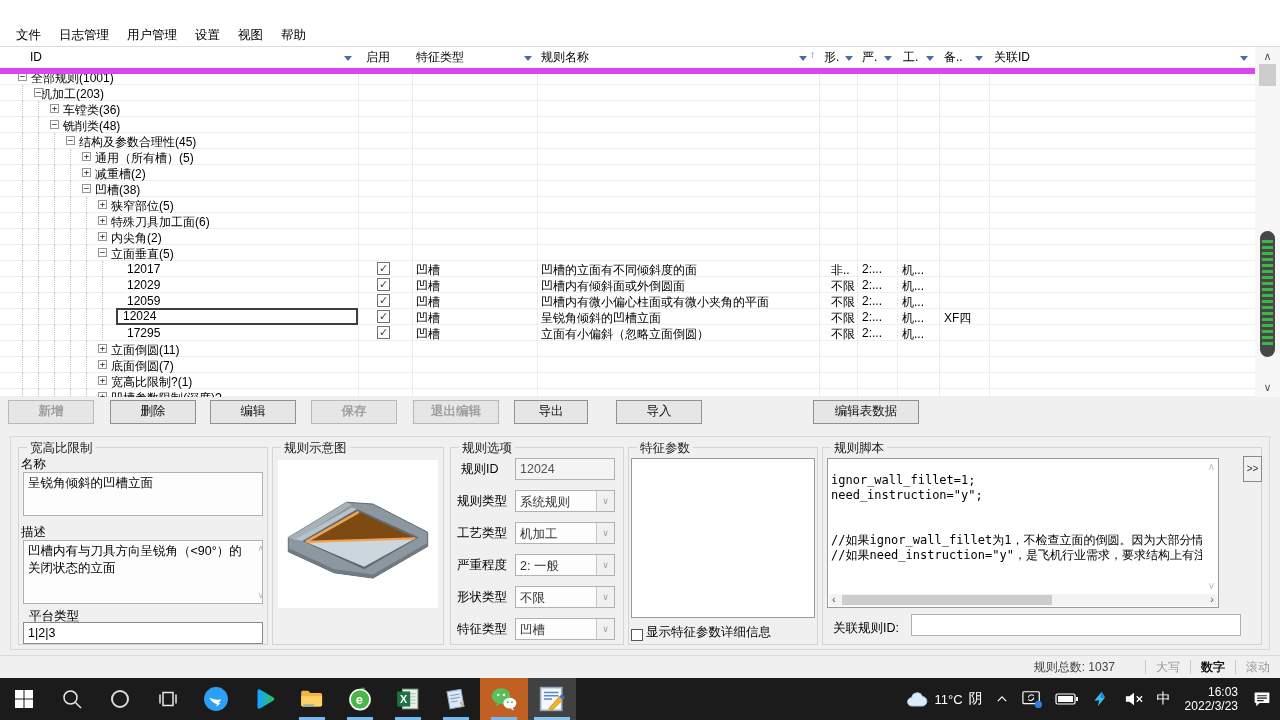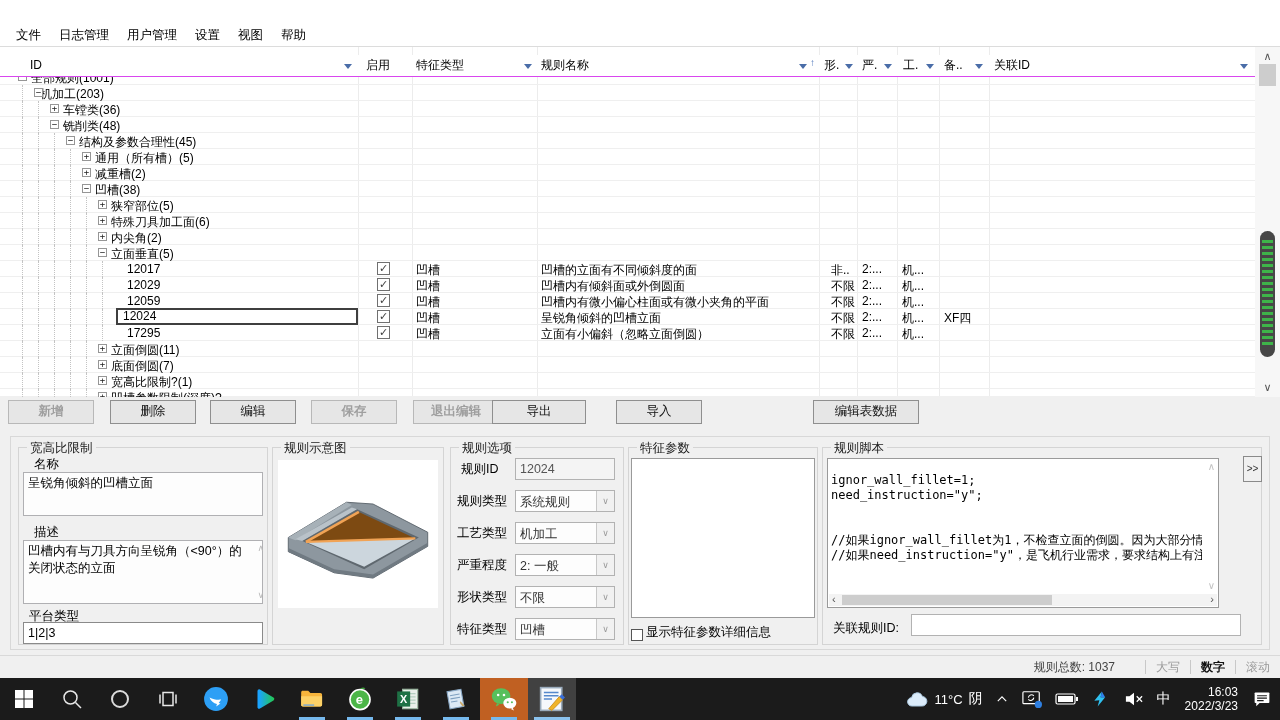--- a/index.html
+++ b/index.html
@@ -13,21 +13,21 @@
   .wbtn{position:absolute;top:0;width:46px;height:24px;display:flex;align-items:center;justify-content:center;color:#222;}
   .wbtn.min{left:1142px}.wbtn.max{left:1188px}.wbtn.close{left:1234px}
 
   
   .menubar{position:absolute;left:0;top:24px;width:1280px;height:22px;background:#fff;display:flex;align-items:center;padding-left:7px;box-sizing:border-box;z-index:10;}
   .menubar span{font-size:12.5px;color:#000;padding:2px 9px;white-space:nowrap;}
 
   
   .grid{position:absolute;left:0;top:46px;width:1280px;height:350px;background:#fff;border-top:1px solid #dcdcdc;box-sizing:border-box;z-index:5;}
   .vline{position:absolute;top:0;height:349px;width:1px;background:#ececec;z-index:1;}
-  .ghead{position:absolute;left:0;top:8px;width:1255px;height:21px;border-bottom:1px solid #d946ef;background:#fff;z-index:3;}
+  .ghead{position:absolute;left:0;top:0;width:1255px;height:21px;border-bottom:6px solid #d946ef;background:#fff;z-index:3;}
   .hcell{position:absolute;top:0;height:21px;font-size:12px;color:#000;line-height:21px;white-space:nowrap;z-index:2;}
   .harrow{position:absolute;top:9px;width:0;height:0;border-left:4px solid transparent;border-right:4px solid transparent;border-top:5px solid #4a6da8;z-index:2;}
   .hsort{position:absolute;left:810px;top:2px;color:#4a73b8;font-size:10px;z-index:2;}
   .gbody{position:absolute;left:0;top:22px;width:1255px;height:328px;overflow:hidden;z-index:2;}
   .grow{position:relative;height:16px;box-sizing:border-box;border-bottom:1px solid #efefef;}
   .tguide{position:absolute;top:0;height:16px;border-left:1px dotted #c3c3c3;z-index:1;}
   .exp{position:absolute;top:3px;width:9px;height:9px;box-sizing:border-box;border:1px solid #969696;background:#fff;font:9px/7px "DejaVu Sans Mono",monospace;text-align:center;color:#222;z-index:3;}
   .tlabel{position:absolute;top:1px;font-size:12px;color:#000;white-space:nowrap;z-index:2;}
   .editbox{position:absolute;left:116px;top:-1px;width:242px;height:17px;box-sizing:border-box;border:2px solid #3f3f3f;background:#fff;font-size:12px;line-height:13px;padding-left:5px;z-index:4;}
   .c-check{position:absolute;left:377px;top:1px;width:13px;height:13px;box-sizing:border-box;border:1px solid #707070;background:#fff;z-index:2;}
@@ -45,32 +45,32 @@
   .vsb-thumb{position:absolute;left:4px;top:17px;width:17px;height:22px;background:#cdcdcd;}
   .green-thumb{position:absolute;left:5px;top:184px;width:15px;height:126px;border-radius:8px;background:repeating-linear-gradient(#3eb449 0 3px,#474747 3px 6px) content-box,#474747;padding:9px 2px;box-sizing:border-box;}
 
   
   .lowerbg{position:absolute;left:0;top:396px;width:1280px;height:259px;background:#f0f0f0;z-index:4;}
   .bigbox{position:absolute;left:10px;top:436px;width:1260px;height:214px;border:1px solid #d8d8d8;box-sizing:border-box;z-index:5;}
   .tbtn{position:absolute;top:400px;height:24px;box-sizing:border-box;border:1px solid #8f8f8f;background:#e6e6e6;font-size:12.5px;color:#111;text-align:center;line-height:21px;z-index:6;}
   .tbtn.disabled{color:#9f9f9f;border-color:#b8b8b8;font-weight:bold;}
   .tbtn:nth-of-type(1){left:8px;width:86px}.tbtn:nth-of-type(2){left:110px;width:86px}
   .tbtn:nth-of-type(3){left:210px;width:86px}.tbtn:nth-of-type(4){left:311px;width:86px}
-  .tbtn:nth-of-type(5){left:413px;width:86px}.tbtn:nth-of-type(6){left:492px;width:94px}
+  .tbtn:nth-of-type(5){left:413px;width:86px}.tbtn:nth-of-type(6){left:514px;width:74px}
   .tbtn:nth-of-type(7){left:616px;width:86px}.tbtn:nth-of-type(8){left:813px;width:106px}
 
   .group{position:absolute;border:1px solid #d4d4d4;background:#f0f0f0;box-sizing:border-box;z-index:6;}
   .glabel{position:absolute;left:8px;top:-8px;background:#f0f0f0;padding:0 3px;font-size:12.5px;color:#1a1a1a;white-space:nowrap;z-index:2;}
   #g-basic{left:18px;top:447px;width:250px;height:198px;}
   #g-diagram{left:272px;top:447px;width:172px;height:198px;}
   #g-options{left:450px;top:447px;width:174px;height:198px;}
   #g-params{left:628px;top:447px;width:190px;height:198px;}
   #g-script{left:822px;top:447px;width:440px;height:198px;}
 
-  .bi-label{position:absolute;left:15px;font-size:12.5px;color:#000;}
+  .bi-label{position:absolute;left:2px;font-size:12.5px;color:#000;}
   .bi-box{position:absolute;left:4px;width:240px;box-sizing:border-box;border:1px solid #b0b0b3;background:#fdfdfd;font-size:12.5px;color:#000;padding:2px 14px 2px 4px;line-height:17px;}
   .scrollchev{position:absolute;right:3px;color:#b8b8b8;font-size:9px;}
   .bi-input{position:absolute;left:4px;width:240px;height:22px;box-sizing:border-box;border:1px solid #8a8a8a;background:#fff;font-size:12.5px;color:#000;line-height:20px;padding-left:4px;}
 
   .dg-img{position:absolute;left:5px;top:12px;width:160px;height:148px;background:#fff;}
   .dg-btn{position:absolute;left:0;top:164px;width:170px;height:32px;background:#c9c9c9;color:#8e8e8e;font-size:13px;text-align:center;line-height:32px;}
 
   .optrow{position:absolute;left:0;width:100%;height:22px;}
   .optrow:nth-of-type(1){top:10px}.optrow:nth-of-type(2){top:42px}.optrow:nth-of-type(3){top:74px}
   .optrow:nth-of-type(4){top:106px}.optrow:nth-of-type(5){top:138px}.optrow:nth-of-type(6){top:170px}

